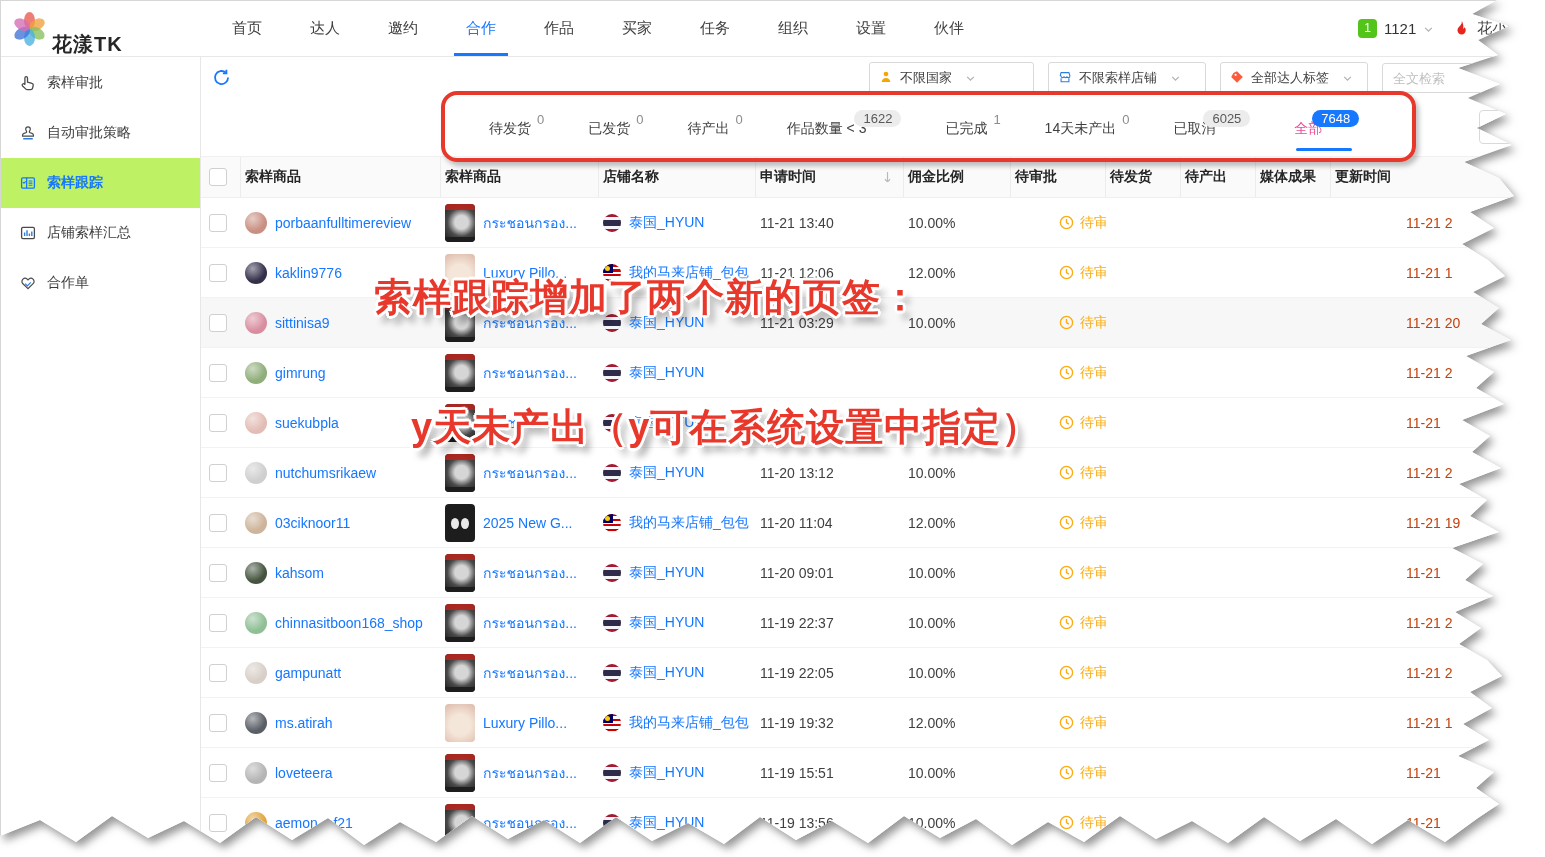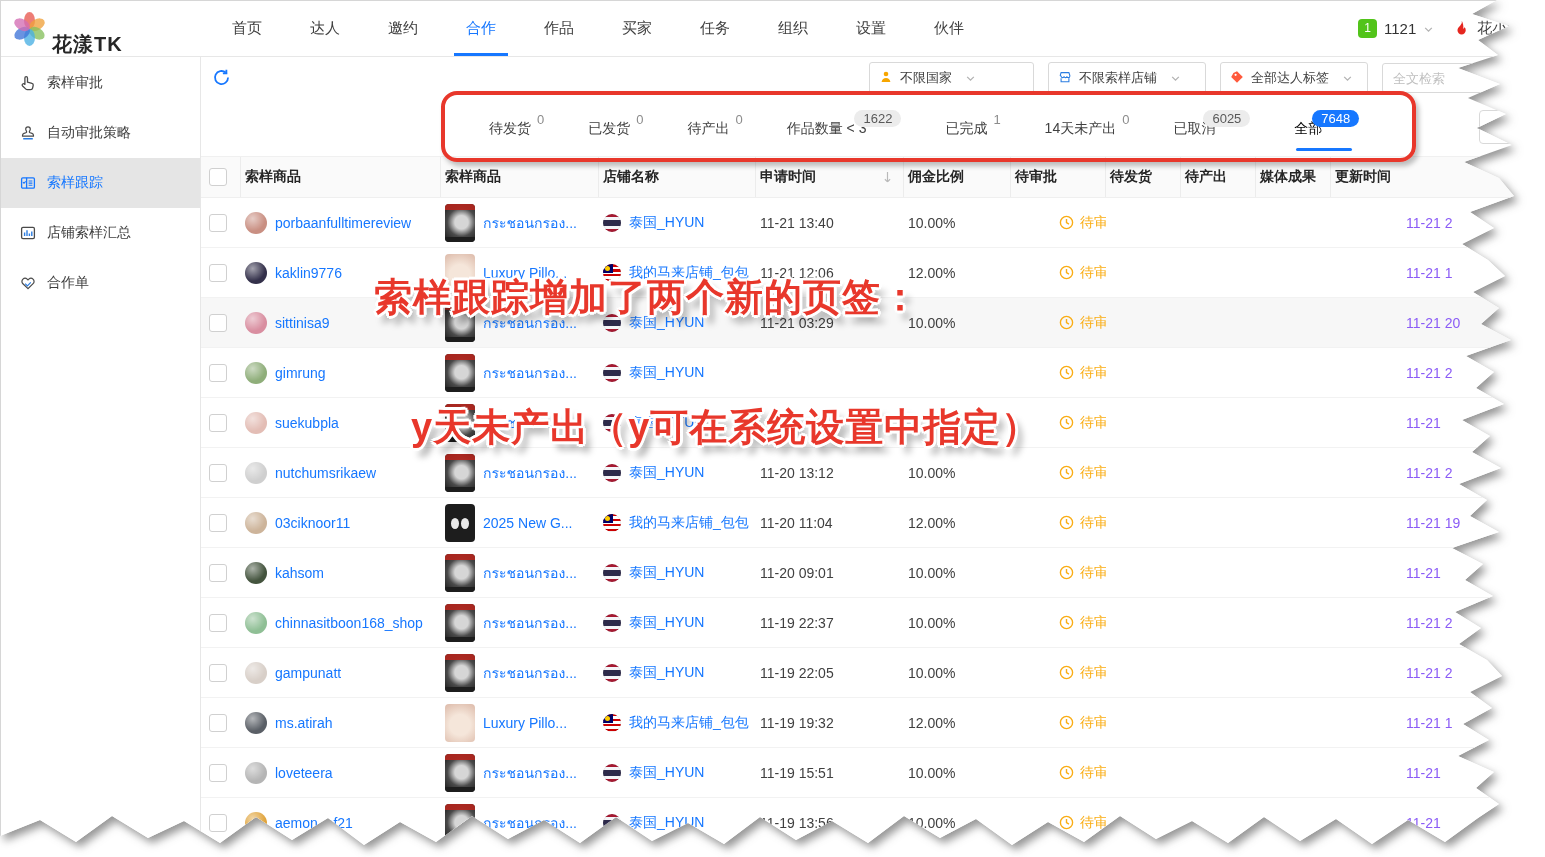--- a/index.html
+++ b/index.html
@@ -22,42 +22,42 @@
   .green-badge{width:19px;height:19px;border-radius:4px;background:#52c41a;color:#fff;font-size:12px;display:flex;align-items:center;justify-content:center;}
   .hdr-count{font-size:15px;color:#333;}
   .chev{display:inline-flex;align-items:center;margin-top:2px;}
   .flame{margin-left:12px;display:inline-flex;}
   .hdr-user{font-size:15px;color:#404040;}
 
   
   .bodyrow{display:flex;height:801px;}
   aside{width:200px;border-right:1px solid #e7e7e7;background:#fff;flex:none;padding-top:1px;}
   .side-item{height:50px;display:flex;align-items:center;gap:11px;padding-left:20px;font-size:14px;color:#3d3d3d;cursor:pointer;}
-  .side-item.active{background:#e5e5e5;color:#1677ff;}
+  .side-item.active{background:#bef264;color:#1677ff;font-weight:bold;}
   .side-icon{display:inline-flex;width:16px;}
   main{flex:1;position:relative;min-width:0;}
 
   
   .toolbar{position:relative;height:44px;}
   .refresh{position:absolute;left:11px;top:11px;cursor:pointer;display:inline-flex;}
   .filters{position:absolute;left:668px;top:5px;display:flex;gap:14px;align-items:center;}
   .drop{height:30px;border:1px solid #d9d9d9;border-radius:3px;background:#fff;display:flex;align-items:center;gap:7px;padding:0 9px;font-size:13px;color:#404040;cursor:pointer;}
   .drop .lbl{white-space:nowrap;}
   .drop .chevron{margin-left:6px;display:inline-flex;}
   .d-country{width:145px;}.d-shop{width:138px;}.d-tag{width:128px;}
   .searchbox{position:relative;width:137px;height:30px;}
   .searchbox input{width:100%;height:100%;box-sizing:border-box;border:1px solid #d9d9d9;border-radius:3px;padding:0 26px 0 10px;font-size:13px;color:#333;font-family:inherit;}
   .searchbox input::placeholder{color:#bfbfbf;}
   .searchbox .sicon{position:absolute;right:-20px;top:8px;}
 
   
   .tabsrow{position:relative;height:55px;border-bottom:1px solid #f0f0f0;}
   .tabs{position:absolute;left:288px;top:0;height:55px;display:flex;gap:44px;align-items:center;}
   .tab{position:relative;height:55px;display:flex;align-items:center;font-size:14px;color:#404040;cursor:pointer;white-space:nowrap;}
-  .tab.active .tab-label{color:#000000;}
+  .tab.active .tab-label{color:#ec4899;}
   .tab.active::after{content:"";position:absolute;left:2px;bottom:5px;width:56px;height:3px;border-radius:2px;background:#1677ff;}
   .tab-count{position:relative;top:-9px;margin-left:6px;font-size:13px;color:#8c8c8c;}
   .tab-pill{position:relative;top:-10px;margin-left:-12px;background:#ececec;color:#595959;border-radius:11px;padding:1px 9px;font-size:13px;}
   .tab-pill.blue{background:#1677ff;color:#fff;margin-left:-10px;}
   .gearbtn{position:absolute;left:1278px;top:9px;width:66px;height:34px;border:1px solid #d9d9d9;border-radius:4px;background:#fff;display:flex;align-items:center;gap:6px;padding-left:12px;box-sizing:border-box;font-size:14px;color:#404040;cursor:pointer;}
 
   
   .grid{display:grid;grid-template-columns:40px 200px 158px 157px 148px 107px 95px 75px 75px 75px 1fr;align-items:center;}
   .thead{height:40px;background:#fafafa;border-bottom:1px solid #efefef;font-size:14px;color:#262626;}
   .cell{display:flex;align-items:center;height:100%;box-sizing:border-box;}
@@ -78,21 +78,21 @@
   .thumb.strainer-dark-thumb::after{content:"";position:absolute;bottom:0;left:0;right:0;height:5px;background:#1d1d1d;}
   .thumb.pillow-thumb{background:radial-gradient(circle at 50% 55%,#f5e6da 0 40%,#dcb9a8 100%);}
   .thumb.earbuds-thumb{background:#1d1d1d;}
   .thumb.earbuds-thumb::before{content:"";position:absolute;left:6px;top:14px;width:8px;height:11px;border-radius:50%;background:#e9e9e9;box-shadow:10px 0 0 #e9e9e9;}
   .flag{width:18px;height:18px;border-radius:50%;flex:none;position:relative;overflow:hidden;box-shadow:inset 0 0 0 .5px rgba(0,0,0,.12);}
   .flag.th{background:linear-gradient(180deg,#a51931 0 16%,#f4f5f8 16% 34%,#2d2a4a 34% 66%,#f4f5f8 66% 84%,#a51931 84%);}
   .flag.my{background:repeating-linear-gradient(180deg,#cc0001 0 2.5px,#fff 2.5px 5px);}
   .flag.my::before{content:"";position:absolute;left:0;top:0;width:10px;height:9px;background:#010066;}
   .flag.my::after{content:"";position:absolute;left:2px;top:2px;width:5px;height:5px;border-radius:50%;background:#fc0;}
   .cell.status{padding-left:48px;gap:6px;color:#faad14;white-space:nowrap;}
-  .cell.updated{padding-left:75px;color:#8b5cf6;white-space:nowrap;}
+  .cell.updated{padding-left:75px;color:#c2410c;white-space:nowrap;}
 
   
   .anno-rect{position:absolute;left:441px;top:91px;width:967px;height:63px;border:4px solid #e8372b;border-radius:16px;box-shadow:3px 4px 5px rgba(0,0,0,.25);z-index:60;pointer-events:none;}
   .anno-line{position:absolute;z-index:61;font-size:38px;font-weight:bold;color:#e8372b;letter-spacing:1px;white-space:nowrap;pointer-events:none;
     text-shadow:-2px -2px 0 #fff,2px -2px 0 #fff,-2px 2px 0 #fff,2px 2px 0 #fff,-3px 0 0 #fff,3px 0 0 #fff,0 -3px 0 #fff,0 3px 0 #fff,6px 8px 7px rgba(0,0,0,.4);}
 </style>
 </head>
 <body>
 
 <div class="tear-wrap">

